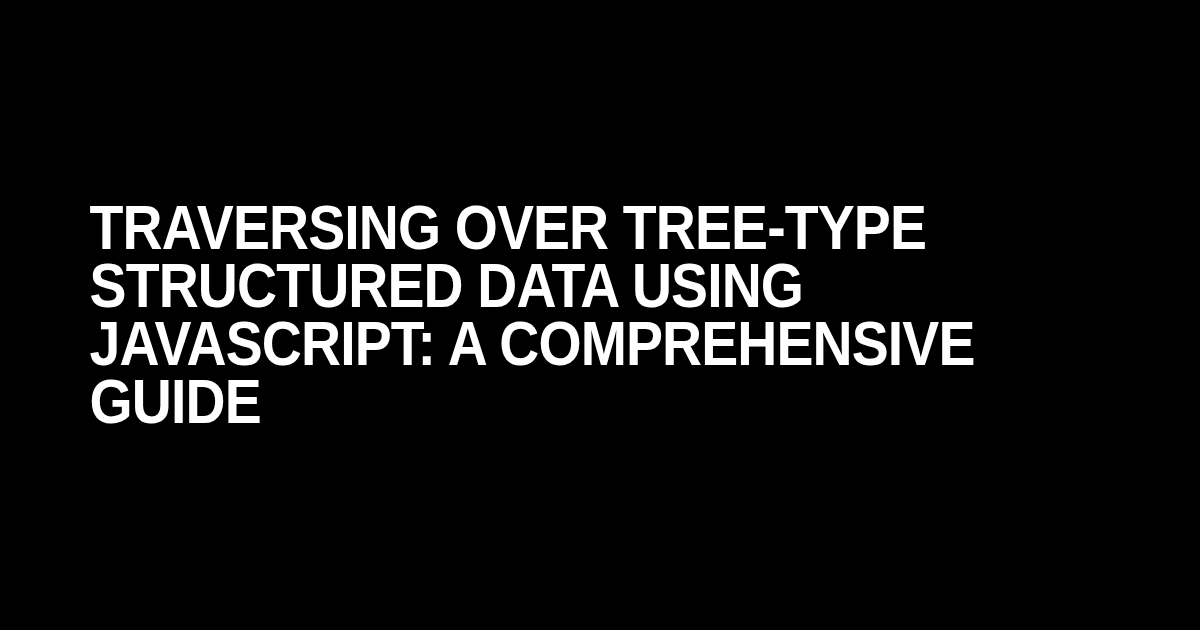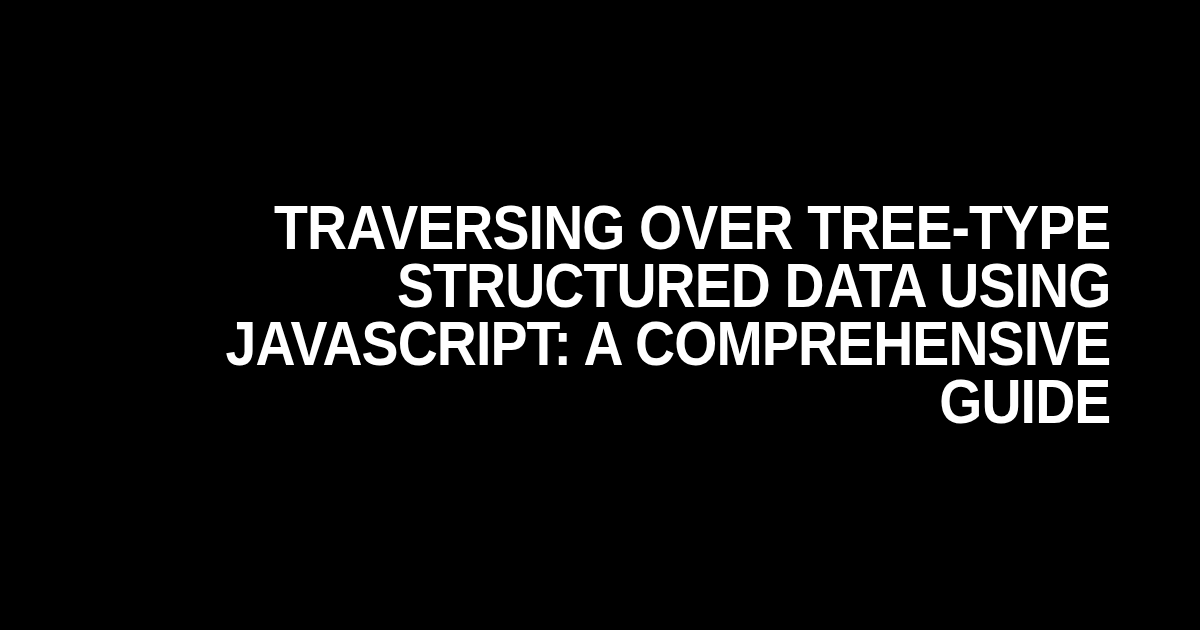--- a/index.html
+++ b/index.html
@@ -12,21 +12,21 @@
       height: 630px;
       background-color: #000000;
       display: flex;
       align-items: center;
       justify-content: center;
       overflow: hidden;
     }
     .title-container {
       width: 100%;
       padding: 0 20px;
-      text-align: right;
+      text-align: left;
     }
     .main-title {
       color: #ffffff;
       font-family: 'Arial Black', 'Helvetica Neue', Helvetica, Arial, sans-serif;
       font-weight: 900;
       font-size: 63px;
       line-height: 0.92;
       letter-spacing: -1px;
       text-transform: uppercase;
       font-stretch: condensed;

